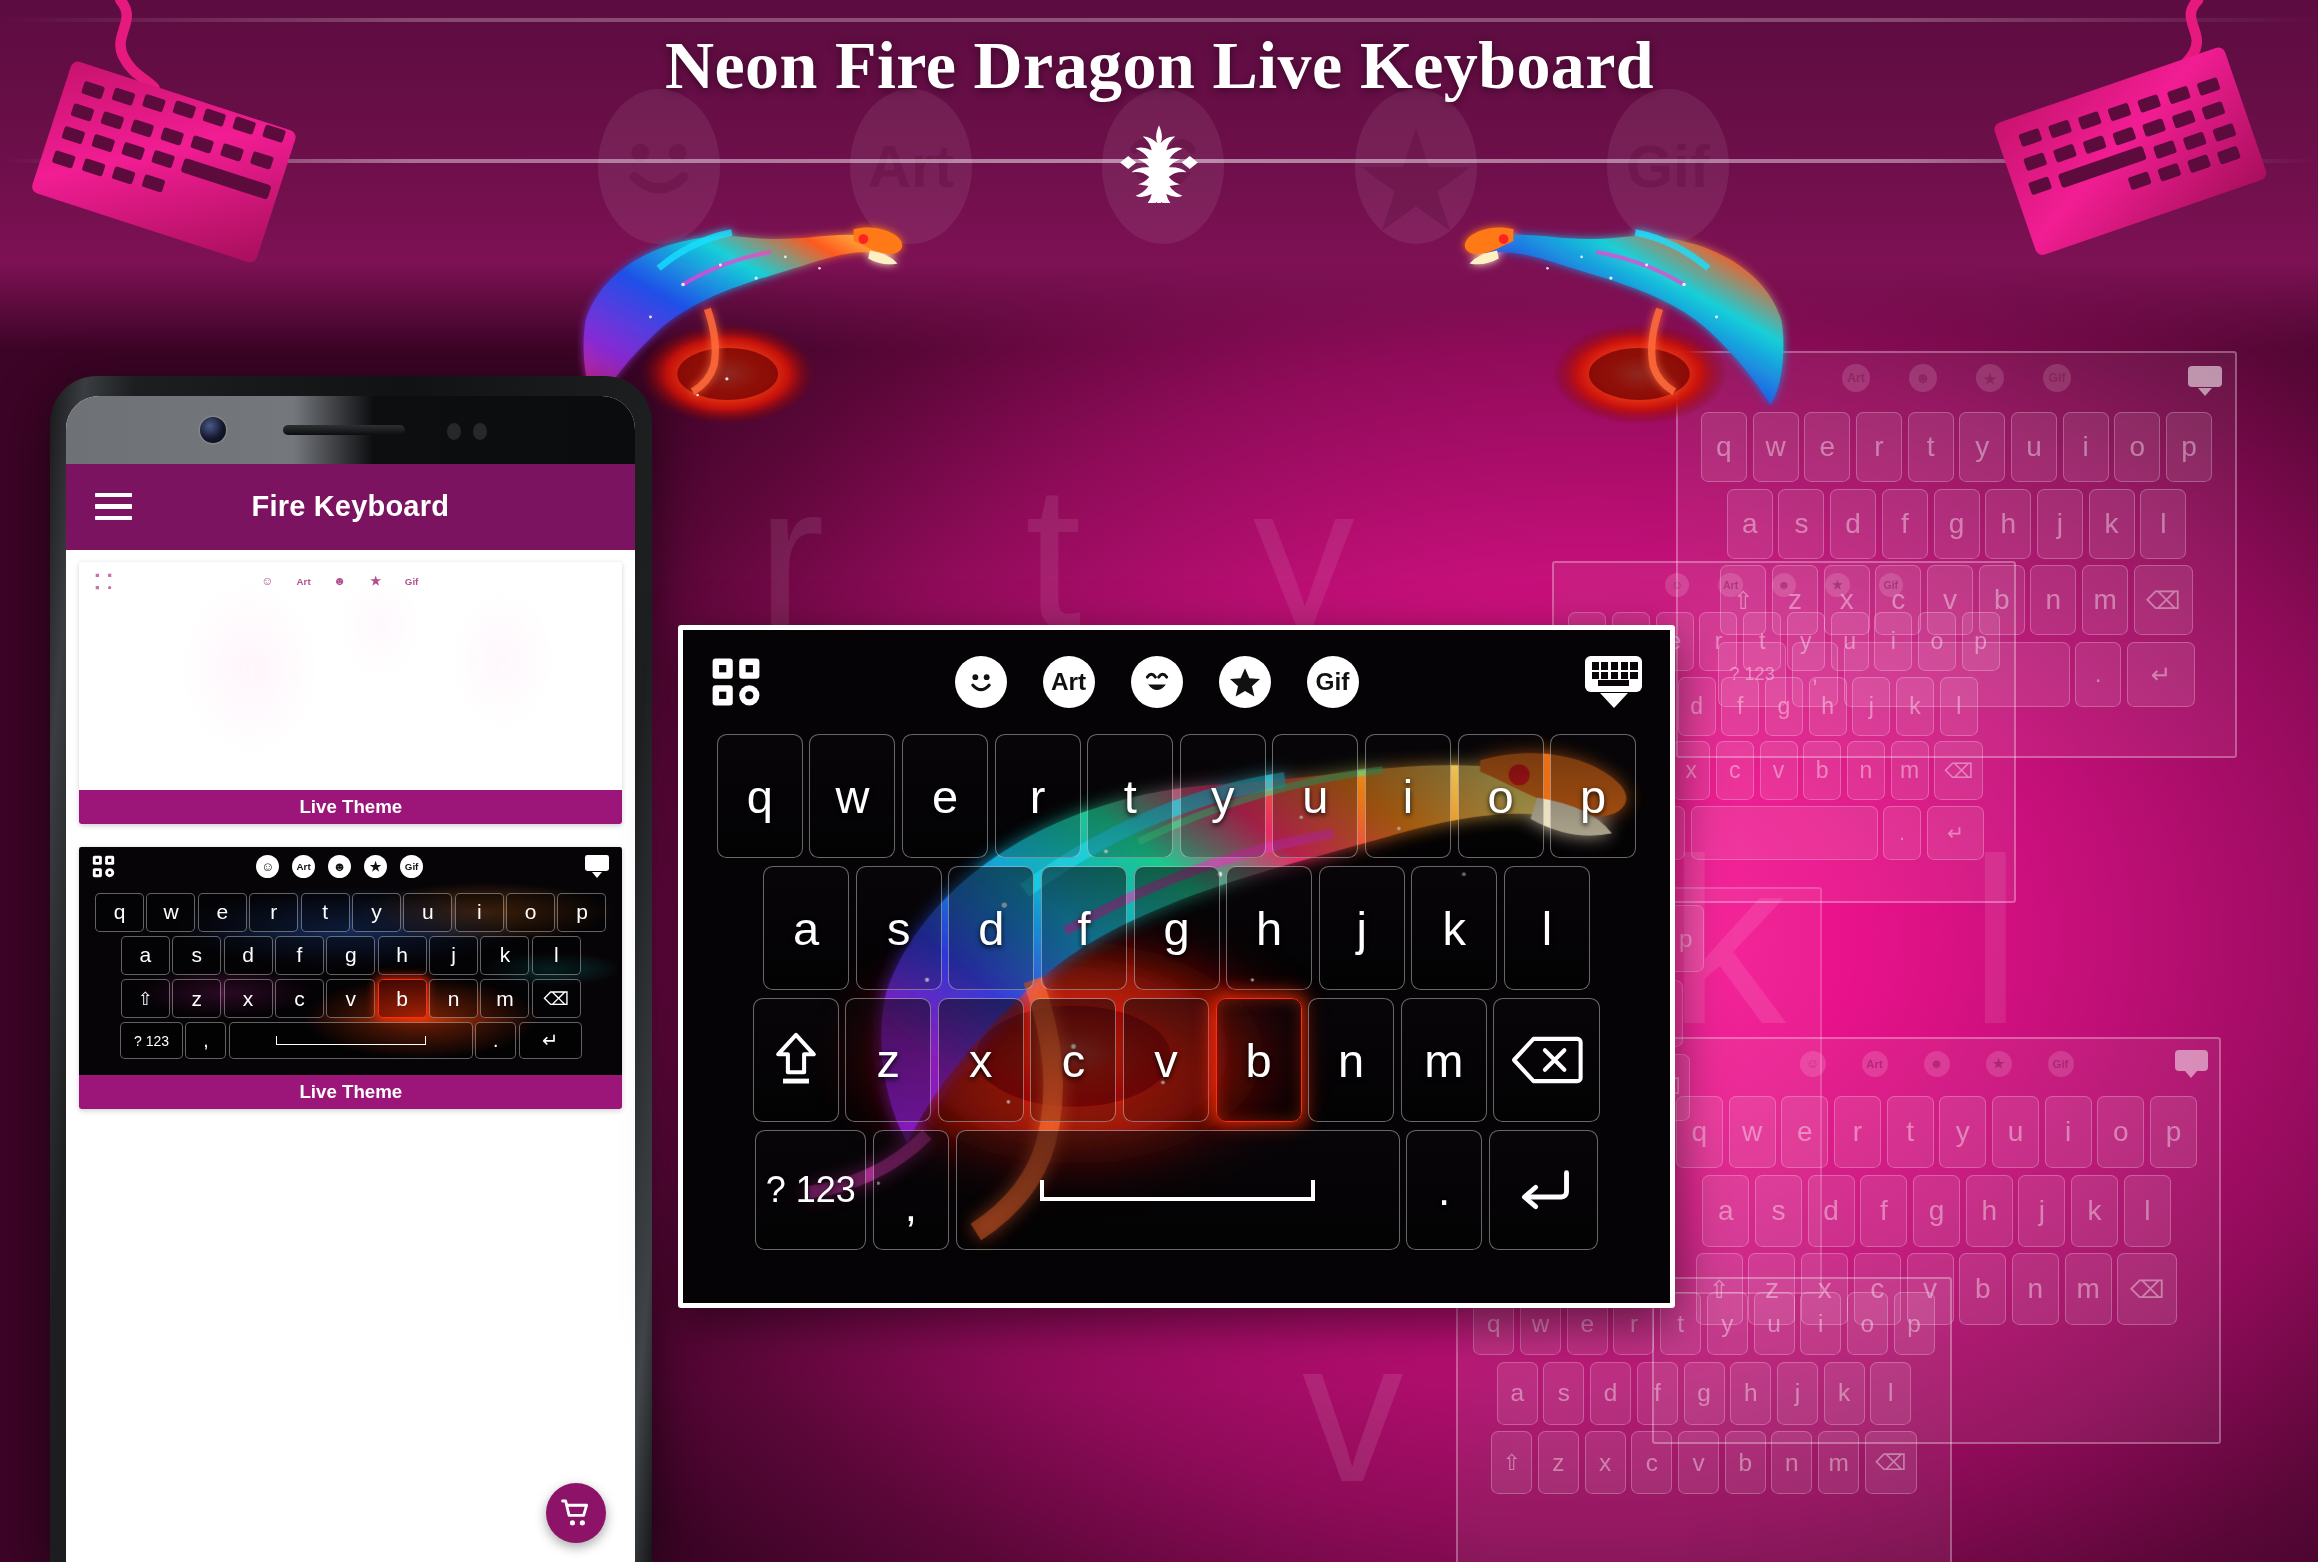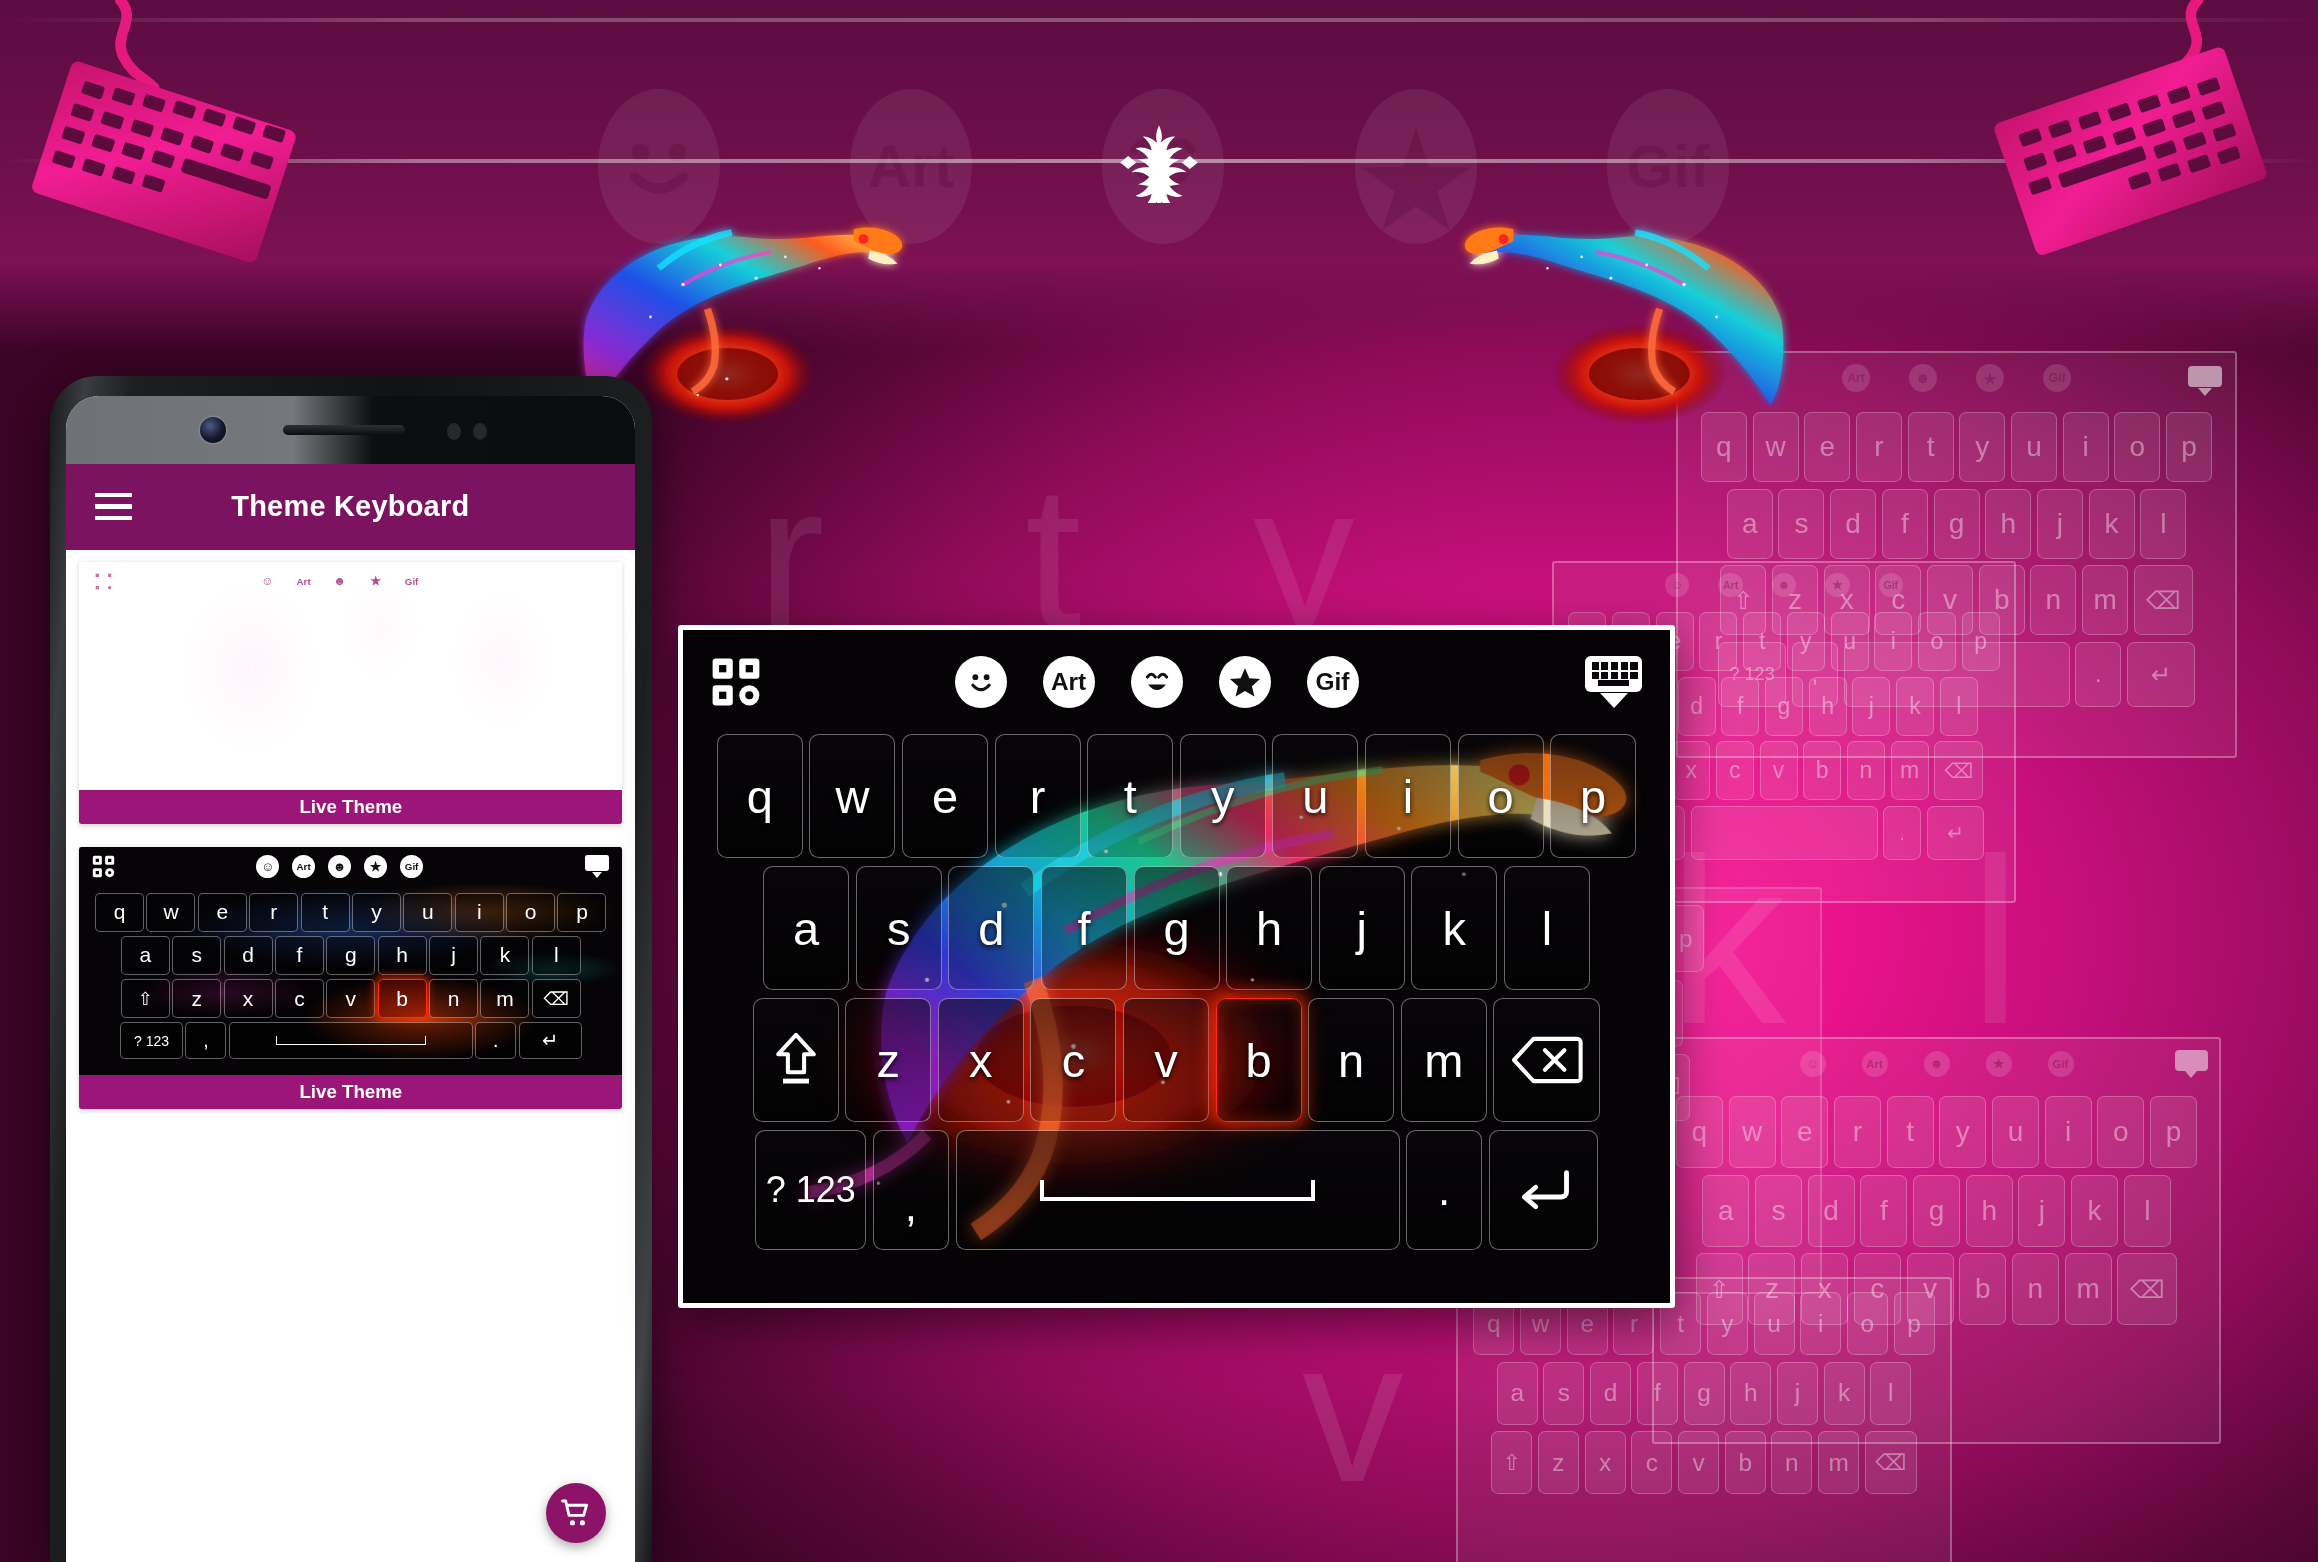--- a/index.html
+++ b/index.html
@@ -356,20 +356,21 @@
           <path d="M40 102 q35 46 70 0 z" fill="rgba(90,6,55,.30)"></path>
         </svg>
     </div>
     <div class="wm-ico" style="left:1355px;top:89px;width:122px;height:155px;font-size:0;">
       <svg width="122" height="155" viewBox="0 0 150 190">
           <polygon points="75,48 91,96 142,96 101,126 117,174 75,144 33,174 49,126 8,96 59,96" fill="rgba(90,6,55,.30)"></polygon>
         </svg>
     </div>
     <div class="wm-ico" style="left:1607px;top:89px;width:122px;height:155px;font-size:60px;color:rgba(90,6,55,.30);">Gif</div>
 
+    <div class="page-title">Neon Fire Dragon Live Keyboard</div>
 
     <div class="banner-hairline hl-bot"></div>
 
     <div class="ornament">
       <svg width="114" height="81" viewBox="0 0 140 100">
         <g fill="#ffffff">
           <path d="M70 4 q-6 14 -2 22 q-10 -9 -18 -8 q9 7 11 17 q-12 -6 -20 -2 q11 4 16 12 l-13 1 q10 4 14 10 q-14 -1 -22 6 q14 -2 22 6 q-6 7 -14 9 l13 2 q-5 8 -16 12 q8 4 20 -2 q-2 10 -11 17 q8 1 18 -8 q-4 8 2 22 q6 -14 2 -22 q10 9 18 8 q-9 -7 -11 -17 q12 6 20 2 q-11 -4 -16 -12 l13 -2 q-8 -2 -14 -9 q8 -8 22 -6 q-8 -7 -22 -6 q4 -6 14 -10 l-13 -1 q5 -8 16 -12 q-8 -4 -20 2 q2 -10 11 -17 q-10 -1 -18 8 q4 -8 -2 -22 z"></path>
           <polygon points="22,50 32,42 42,50 32,58"></polygon>
           <polygon points="118,50 108,42 98,50 108,58"></polygon>
         </g>
@@ -571,21 +572,21 @@
         <div class="sensor" style="left:381px;"></div>
         <div class="sensor" style="left:407px;"></div>
       </div>
 
       <div class="appbar">
         <div class="hamburger">
           <i></i>
             <i></i>
             <i></i>
         </div>
-        <div class="appbar-title">Theme Keyboard</div>
+        <div class="appbar-title">Fire Keyboard</div>
       </div>
 
       <div class="card-area">
 
         <div class="theme-card">
           <div class="card-kb" style="background:linear-gradient(150deg,#8a1068 0%,#9c1578 40%,#7e0f5e 75%,#8e126 140%);">
             <div style="position:absolute;inset:0;background:
                  radial-gradient(ellipse 98px 122px at 171px 106px, rgba(255,190,230,.16), rgba(255,255,255,0) 70%),
                  radial-gradient(ellipse 73px 98px at 423px 98px, rgba(255,190,230,.13), rgba(255,255,255,0) 70%),
                  radial-gradient(ellipse 57px 73px at 301px 65px, rgba(255,200,235,.12), rgba(255,255,255,0) 70%);"></div>

